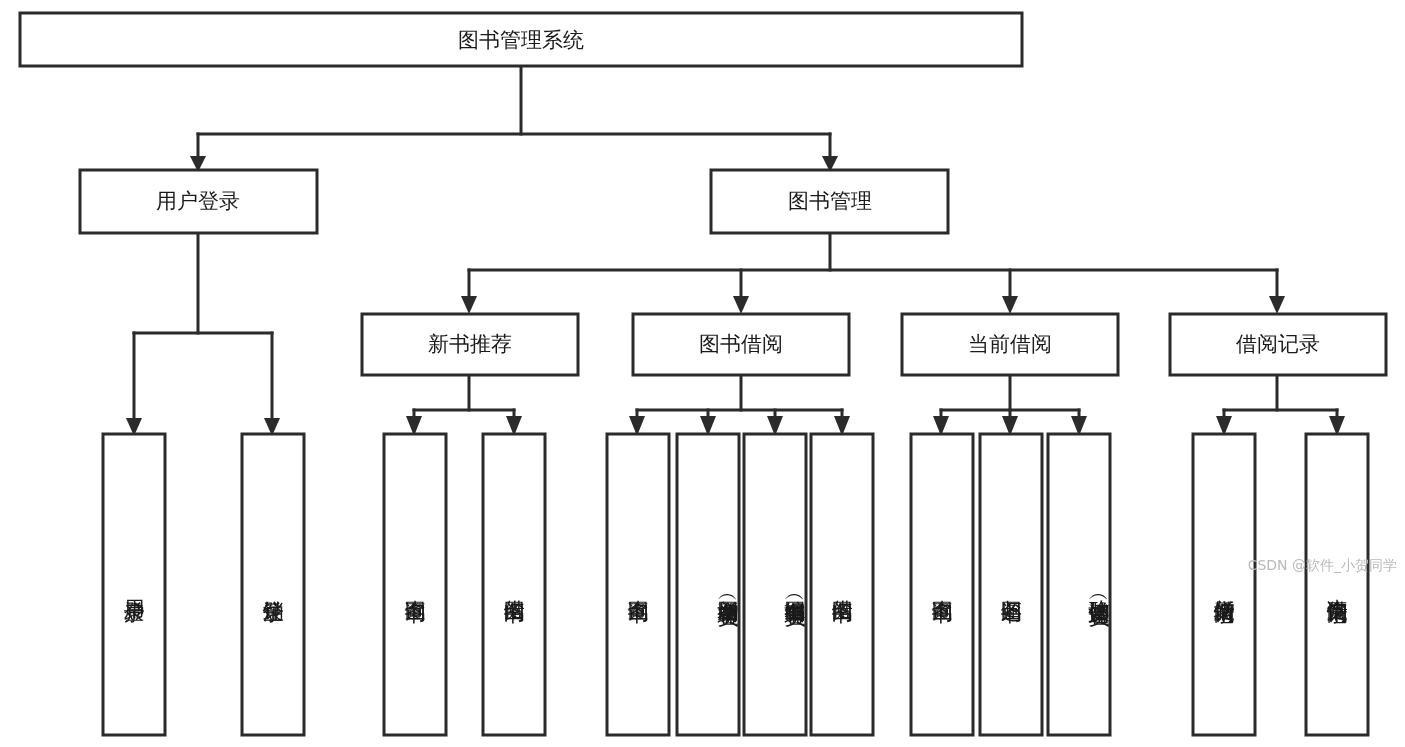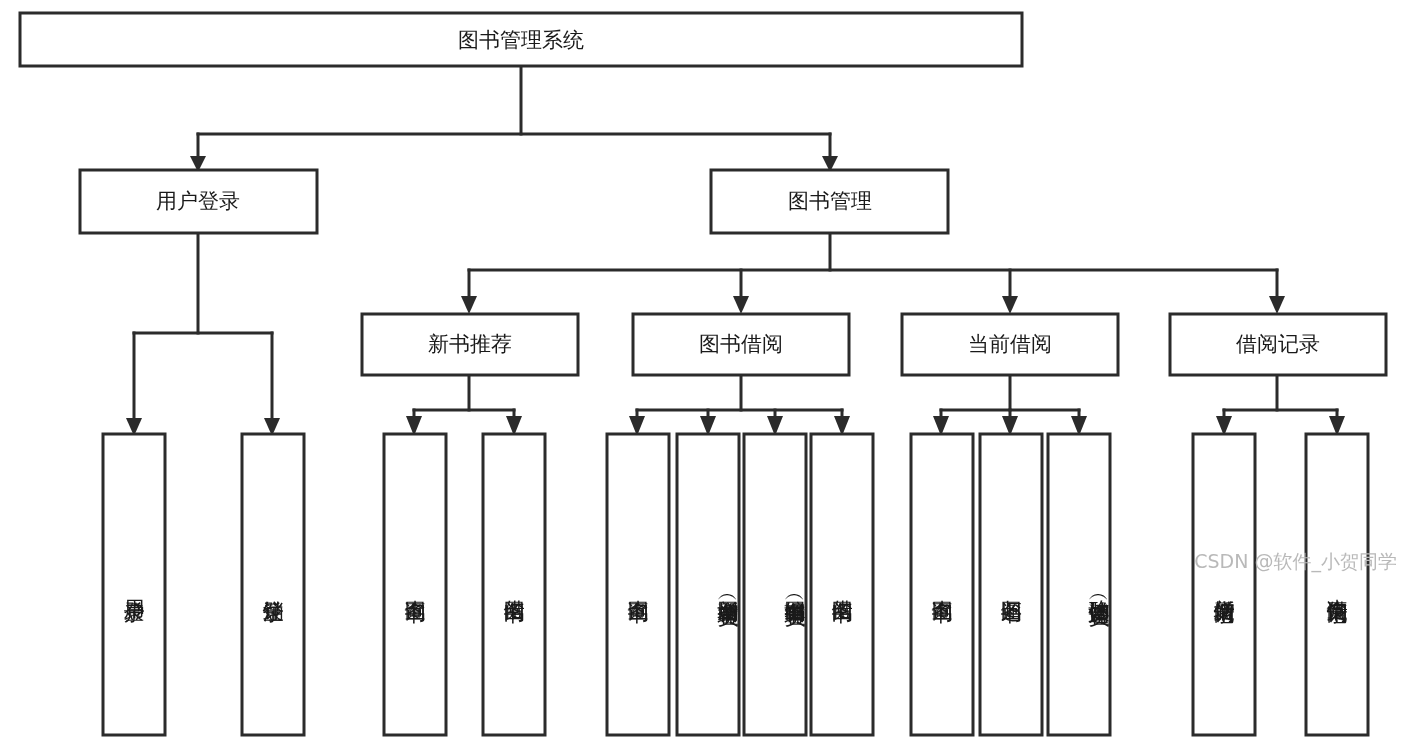--- a/index.html
+++ b/index.html
@@ -62,21 +62,21 @@
     justify-content: center;
     text-align: center;
     white-space: nowrap;
     pointer-events: none;
   }
   .watermark {
     position: absolute;
     right: 8px;
     bottom: 6px;
     font-family: "DejaVu Sans", "Liberation Sans", sans-serif;
-    font-size: 19px;
+    font-size: 14px;
     color: #b9b9b9;
     white-space: nowrap;
   }
 </style>
 </head>
 <body>
 
 <div id="diagram-root">
 
   <svg class="diagram-svg" viewBox="0 0 1405 747" xmlns="http://www.w3.org/2000/svg">

